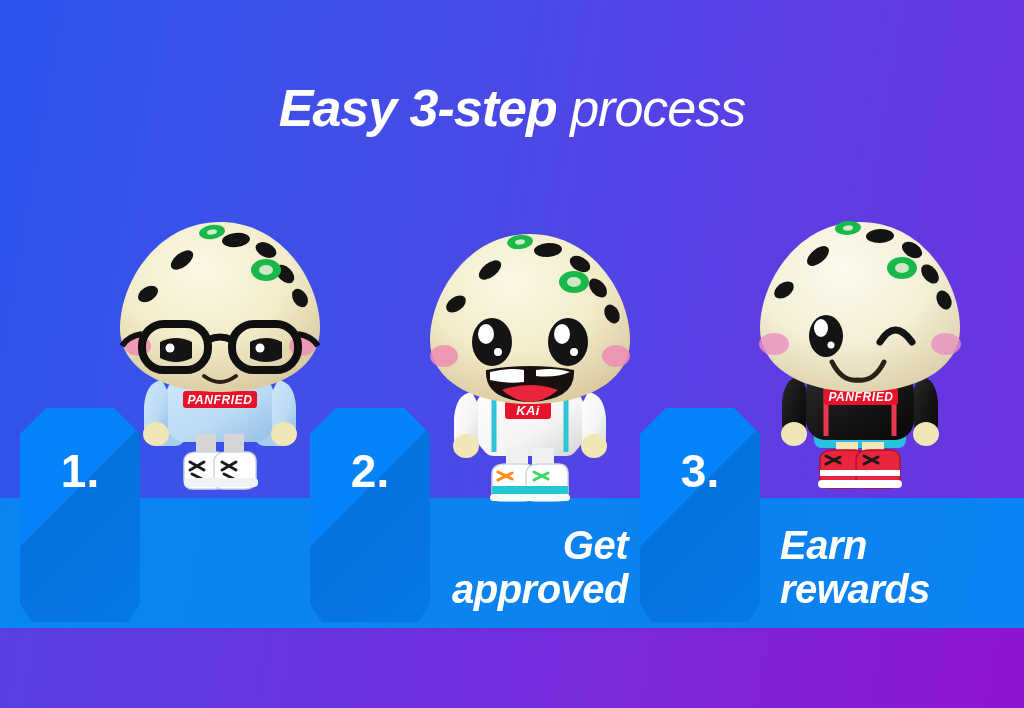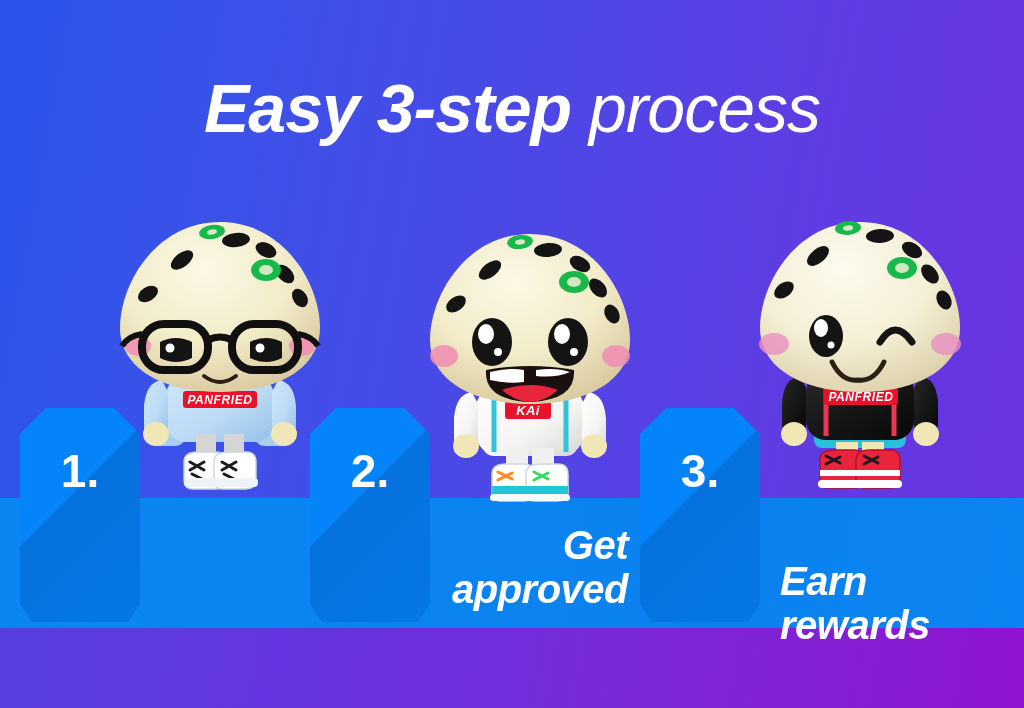--- a/index.html
+++ b/index.html
@@ -20,21 +20,21 @@
     background:linear-gradient(100deg,#5740e2 0%,#6535e0 30%,#7a29da 62%,#8f14d2 100%);
   }
   .blue-band{
     position:absolute;left:0;top:498px;width:1024px;height:130px;
     background:linear-gradient(100deg,#0a86f2 0%,#0b84f0 40%,#0a81ef 70%,#0b85f3 100%);
   }
 
   
   .title{
     position:absolute;left:0;top:66px;width:1024px;text-align:center;
-    color:#ffffff;font-size:68px;line-height:84px;
+    color:#ffffff;font-size:52px;line-height:84px;
     letter-spacing:-1px;white-space:nowrap;
     font-style:italic;
   }
   .title .b{font-weight:700;}
   .title .l{font-weight:400;}
 
   
   .badge{
     position:absolute;width:120px;height:214px;
     top:408px;
@@ -59,21 +59,21 @@
   #badge-2{left:310px;}
   #badge-3{left:640px;}
 
   
   .caption{
     position:absolute;color:#ffffff;font-weight:700;font-style:italic;
     font-size:40px;line-height:44px;letter-spacing:-0.5px;white-space:pre-line;
   }
   #cap-1{left:172px;top:546px;}
   #cap-2{left:452px;top:523px;text-align:right;}
-  #cap-3{left:780px;top:523px;margin-top:36px;}
+  #cap-3{left:780px;top:523px;}
 
   
   .char{position:absolute;width:240px;height:300px;}
   #char-1{left:100px;top:212px;}
   #char-2{left:410px;top:224px;}
   #char-3{left:740px;top:212px;}
 </style>
 </head>
 <body>
 

